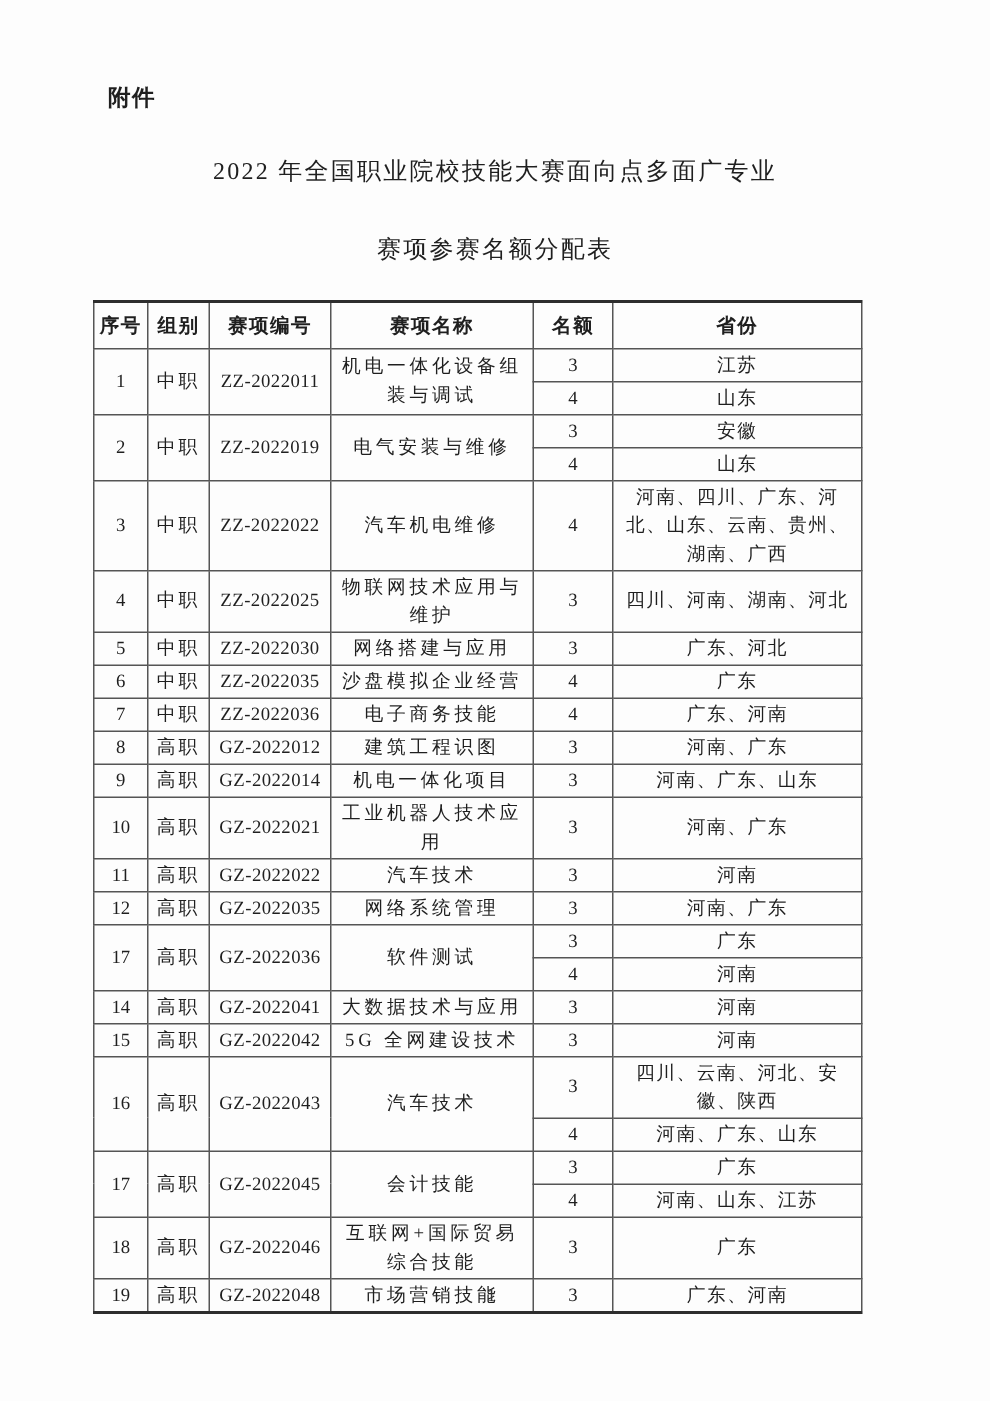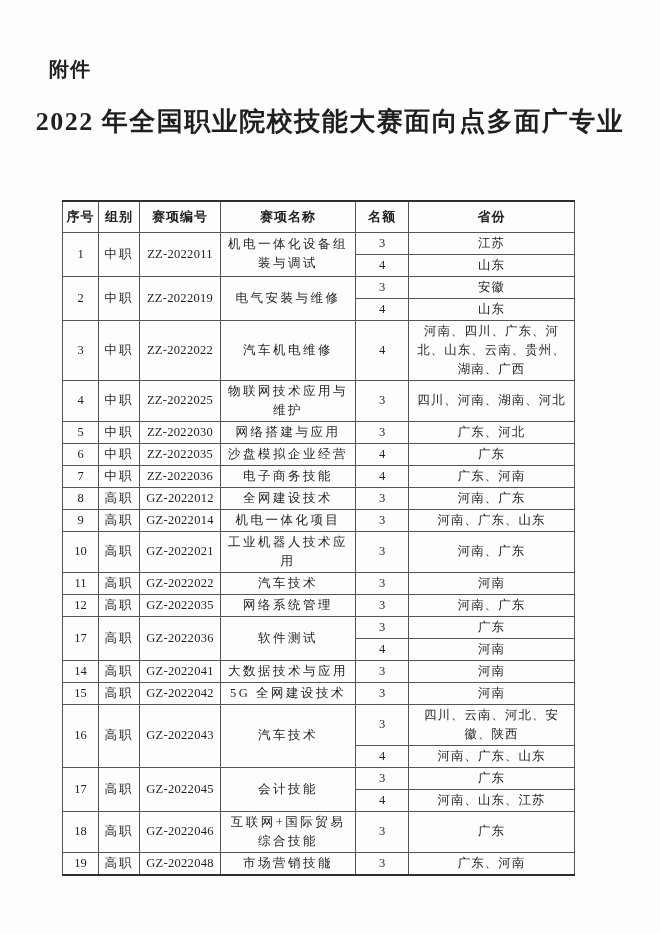--- a/index.html
+++ b/index.html
@@ -6,28 +6,28 @@
   body {
     width:660px; height:934px;
     background:#fdfdfd;
     font-family:"Liberation Serif","DejaVu Serif",serif;
     color:#1f1f1f;
     position:relative;
     overflow:hidden;
   }
   .page { position:absolute; inset:0; background:#fdfdfd; }
   .attachment {
-    position:absolute; left:49px; top:56px;
+    position:absolute; left:72px; top:56px;
     font-family:Liberation Mono, monospace;
-    font-weight:bold; font-size:20px; letter-spacing:1px;
+    font-weight:bold; font-size:15px; letter-spacing:1px;
   }
   .title {
     position:absolute; left:30px; width:600px;
-    text-align:center; font-weight:bold;
-    font-size:26px; letter-spacing:1.5px;
+    text-align:center; font-weight:normal;
+    font-size:16px; letter-spacing:1.5px;
     white-space:nowrap;
   }
   .title.line1 { top:104px; }
   .title.line2 { top:156px; }
   table.alloc {
     position:absolute; left:62px; top:200px;
     width:512px;
     border-collapse:collapse; table-layout:fixed;
     border-top:2.5px solid #2e2e2e;
     border-bottom:2px solid #2e2e2e;
@@ -54,20 +54,21 @@
 </style>
 </head>
 <body>
 
 <div class="page">
 
   <div class="attachment">附件</div>
 
   <div class="title line1">2022 年全国职业院校技能大赛面向点多面广专业</div>
 
+  <div class="title line2">赛项参赛名额分配表</div>
 
   <table class="alloc">
     <colgroup>
         <col style="width: 36px;">
         <col style="width: 41px;">
         <col style="width: 81px;">
         <col style="width: 135px;">
         <col style="width: 53px;">
         <col style="width: 166px;">
       </colgroup>
@@ -143,21 +144,21 @@
           <td class="c-group">中职</td>
           <td class="c-code">ZZ-2022036</td>
           <td class="c-name">电子商务技能</td>
           <td class="c-quota">4</td>
           <td class="c-prov">广东、河南</td>
         </tr>
         <tr>
           <td class="c-seq">8</td>
           <td class="c-group">高职</td>
           <td class="c-code">GZ-2022012</td>
-          <td class="c-name">全网建设技术</td>
+          <td class="c-name">建筑工程识图</td>
           <td class="c-quota">3</td>
           <td class="c-prov">河南、广东</td>
         </tr>
         <tr>
           <td class="c-seq">9</td>
           <td class="c-group">高职</td>
           <td class="c-code">GZ-2022014</td>
           <td class="c-name">机电一体化项目</td>
           <td class="c-quota">3</td>
           <td class="c-prov">河南、广东、山东</td>

